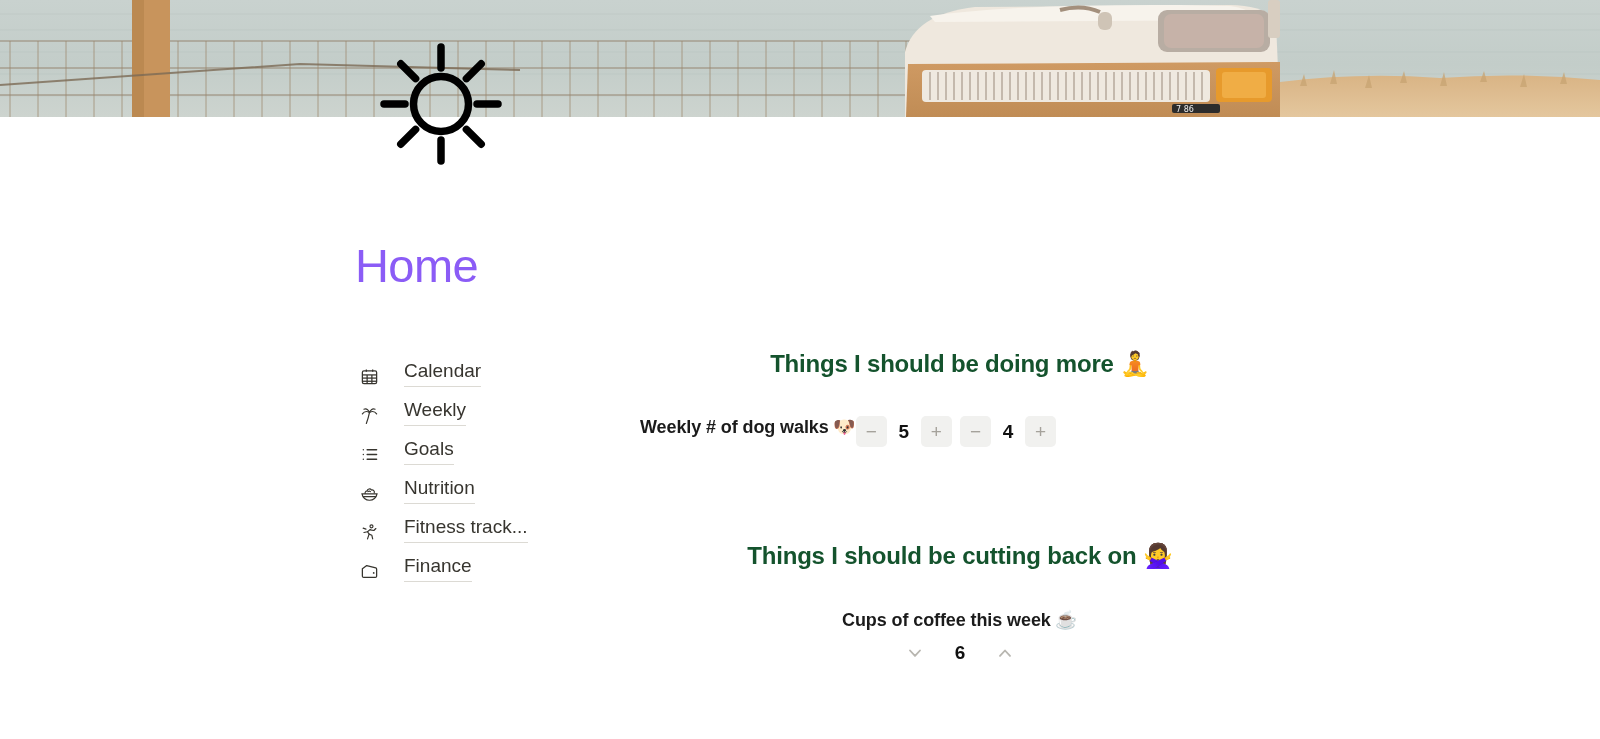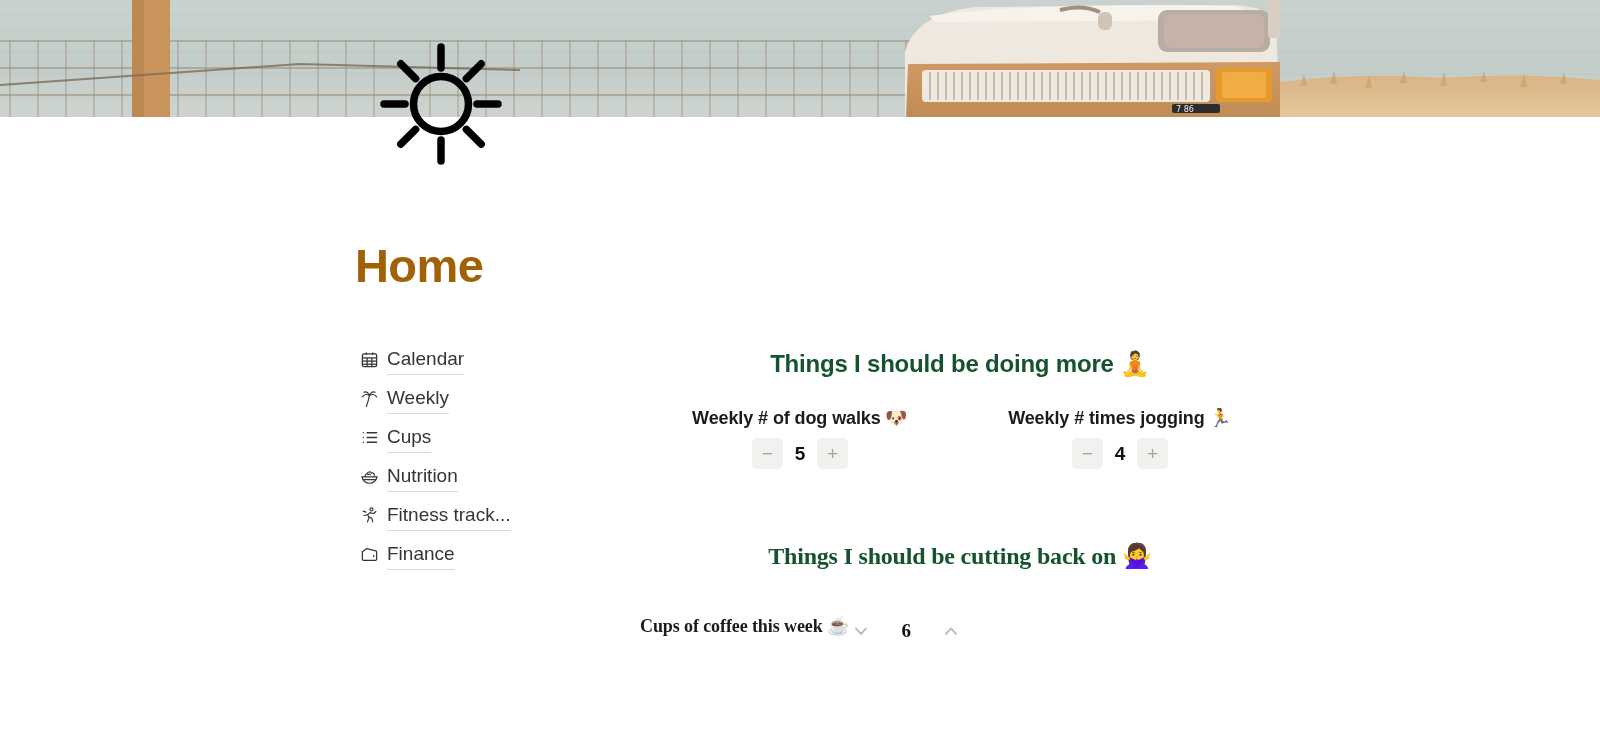--- a/index.html
+++ b/index.html
@@ -36,38 +36,38 @@
   .content {
     position: absolute;
     left: 0; top: 117px;
     width: 1600px; height: 622px;
   }
 
   .page-title {
     position: absolute;
     left: 355px; top: 123px;
     font-size: 47px;
-    font-weight: bold;
+    font-weight: normal;
     letter-spacing: -0.6px;
-    color: #a16207;
+    color: #8b5cf6;
     line-height: 1.1;
     text-align: center;
   }
 
   
   .link-list {
     position: absolute;
     left: 358px; top: 231px;
     width: 260px;
   }
   .link-row {
     display: flex;
-    align-items: flex-start;
+    align-items: flex-end;
     height: 39px;
-    gap: 7px;
+    gap: 24px;
     cursor: pointer;
   }
   .link-icon {
     width: 22px; height: 22px;
     flex: 0 0 22px;
     display: flex; align-items: center; justify-content: center;
     color: #37352F;
   }
   .link-icon svg { display:block; }
   .link-label {
@@ -88,33 +88,33 @@
 
   .section-heading {
     text-align: center;
     font-size: 24px;
     font-weight: bold;
     color: #14532d;
     letter-spacing: -0.2px;
     white-space: nowrap;
   }
   .sec-more  { position: absolute; left: 0; top: 233px; width: 640px; }
-  .sec-less  { position: absolute; left: 0; top: 425px; width: 640px; font-family: Liberation Serif, serif; }
+  .sec-less  { position: absolute; left: 0; top: 425px; width: 640px; }
 
   .counter-row {
     position: absolute;
     display: flex;
     width: 640px;
     top: 290px;
     left: 0;
   }
   .counter {
     flex: 1 1 0;
     display: flex;
-    flex-direction: column;
+    flex-direction: row;
     align-items: center;
   }
   .counter-label {
     font-size: 18px;
     font-weight: bold;
     color: #1b1b1b;
     white-space: nowrap;
     letter-spacing: -0.1px;
   }
   .stepper {
@@ -142,21 +142,21 @@
     font-size: 19px;
     font-weight: bold;
     color: #111;
   }
 
   
   .counter-single {
     position: absolute;
     left: 0; top: 492px;
     width: 640px;
-    display: flex; flex-direction: row; align-items: center; font-family: Liberation Serif, serif;
+    display: flex; flex-direction: column; align-items: center;
   }
   .stepper-chevron {
     display: flex;
     align-items: center;
     margin-top: 10px;
     gap: 18px;
   }
   .chev-btn {
     background: none; border: none; padding: 0;
     width: 24px; height: 24px;
@@ -382,21 +382,21 @@
         <span class="link-icon">
           <svg width="19" height="19" viewBox="0 0 24 24" fill="none" stroke="#37352F" stroke-width="1.7" stroke-linecap="round">
             <line x1="9" y1="6" x2="21" y2="6"></line>
             <line x1="9" y1="12" x2="21" y2="12"></line>
             <line x1="9" y1="18" x2="21" y2="18"></line>
             <circle cx="4.2" cy="6" r="0.9" fill="#37352F" stroke="none"></circle>
             <circle cx="4.2" cy="12" r="0.9" fill="#37352F" stroke="none"></circle>
             <circle cx="4.2" cy="18" r="0.9" fill="#37352F" stroke="none"></circle>
           </svg>
         </span>
-        <span class="link-label">Cups</span>
+        <span class="link-label">Goals</span>
       </div>
 
       <div class="link-row">
         <span class="link-icon">
           <svg width="19" height="19" viewBox="0 0 24 24" fill="none" stroke="#37352F" stroke-width="1.5" stroke-linecap="round">
             <path d="M2.5 12.5 H21.5 A9.5 9.5 0 0 1 12 20.5 A9.5 9.5 0 0 1 2.5 12.5 Z"></path>
             <path d="M6.5 12 A2.6 2.6 0 0 1 9 8.8 A3 3 0 0 1 14.5 7.6 A2.8 2.8 0 0 1 18 11.2"></path>
             <path d="M10 9.6 q1.6 -1.4 3.2 0"></path>
             <line x1="4.5" y1="16" x2="19.5" y2="16"></line>
           </svg>
@@ -439,21 +439,20 @@
         <div class="counter">
           <div class="counter-label">Weekly # of dog walks 🐶</div>
           <div class="stepper">
             <button class="step-btn">−</button>
             <span class="step-value">5</span>
             <button class="step-btn">+</button>
           </div>
         </div>
 
         <div class="counter">
-          <div class="counter-label">Weekly # times jogging 🏃</div>
           <div class="stepper">
             <button class="step-btn">−</button>
             <span class="step-value">4</span>
             <button class="step-btn">+</button>
           </div>
         </div>
 
       </div>
 
       <div class="section-heading sec-less">Things I should be cutting back on 🙅‍♀️</div>

